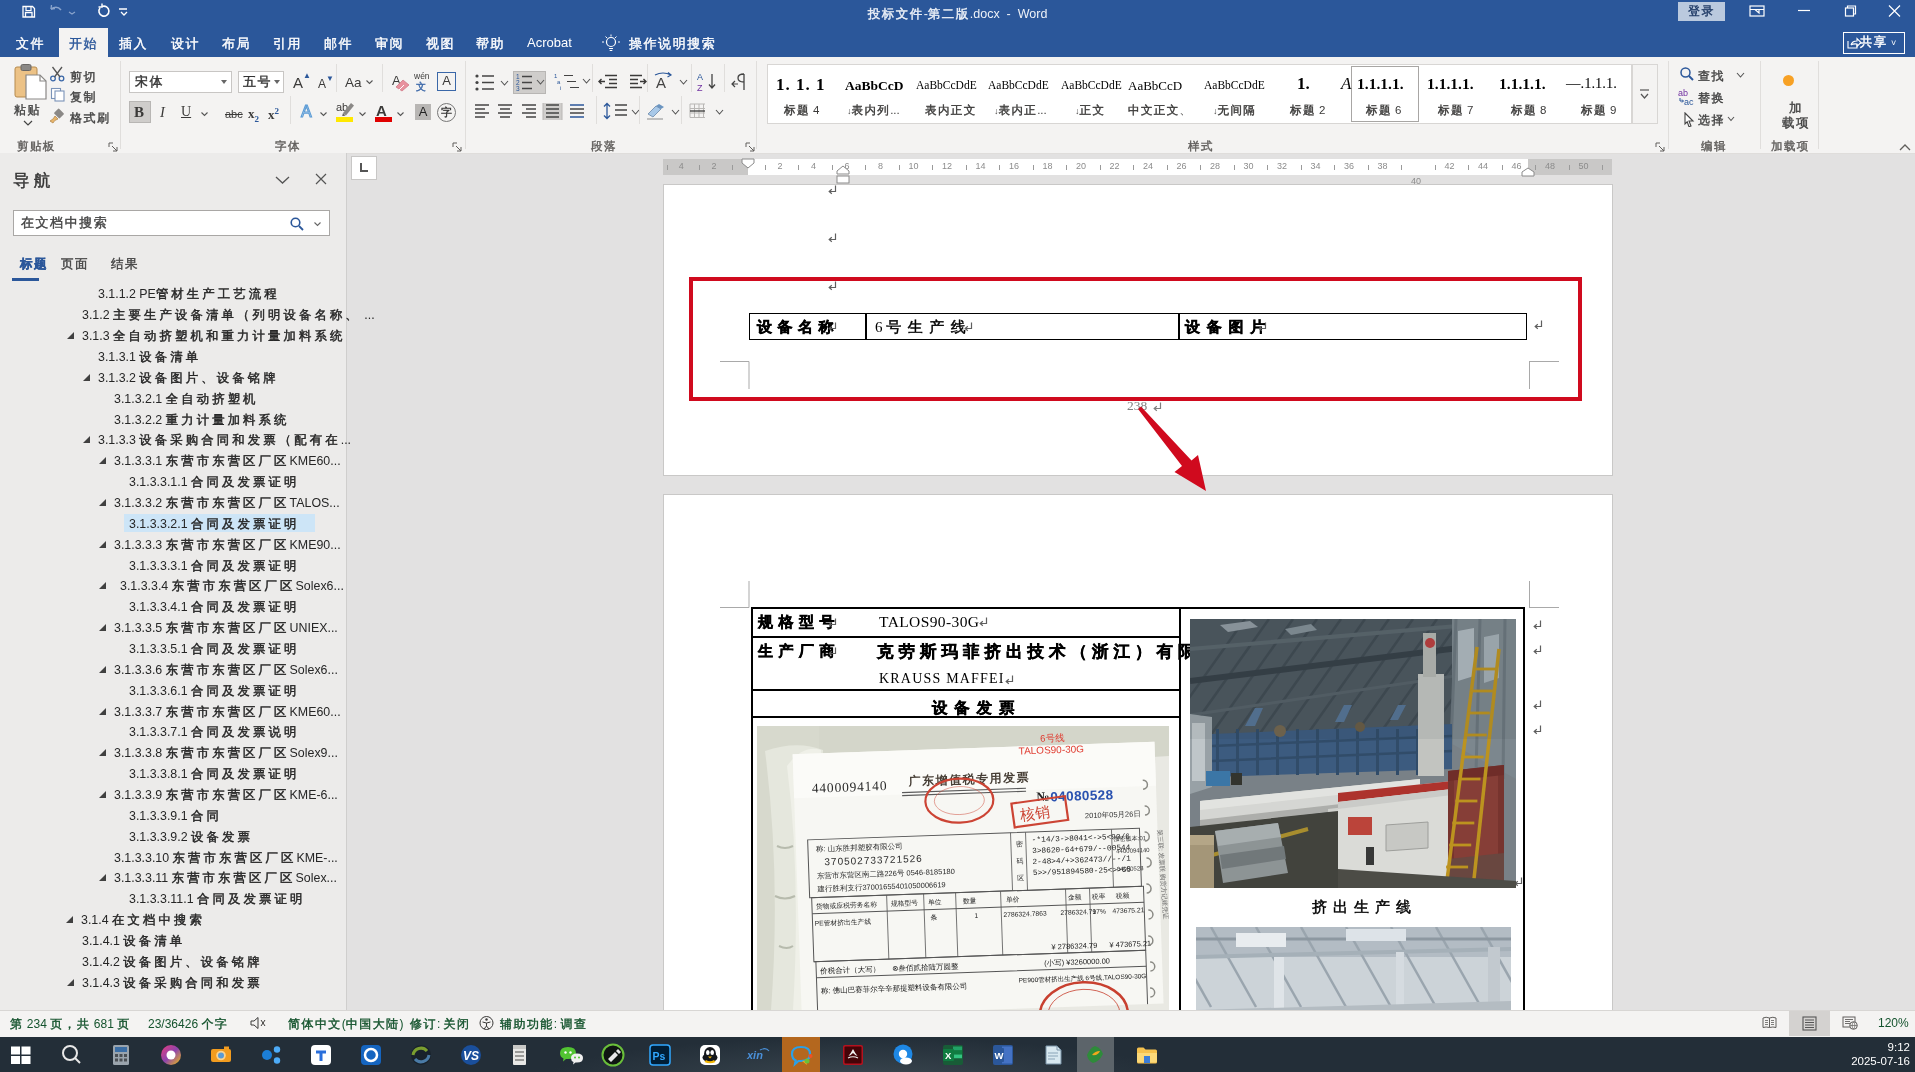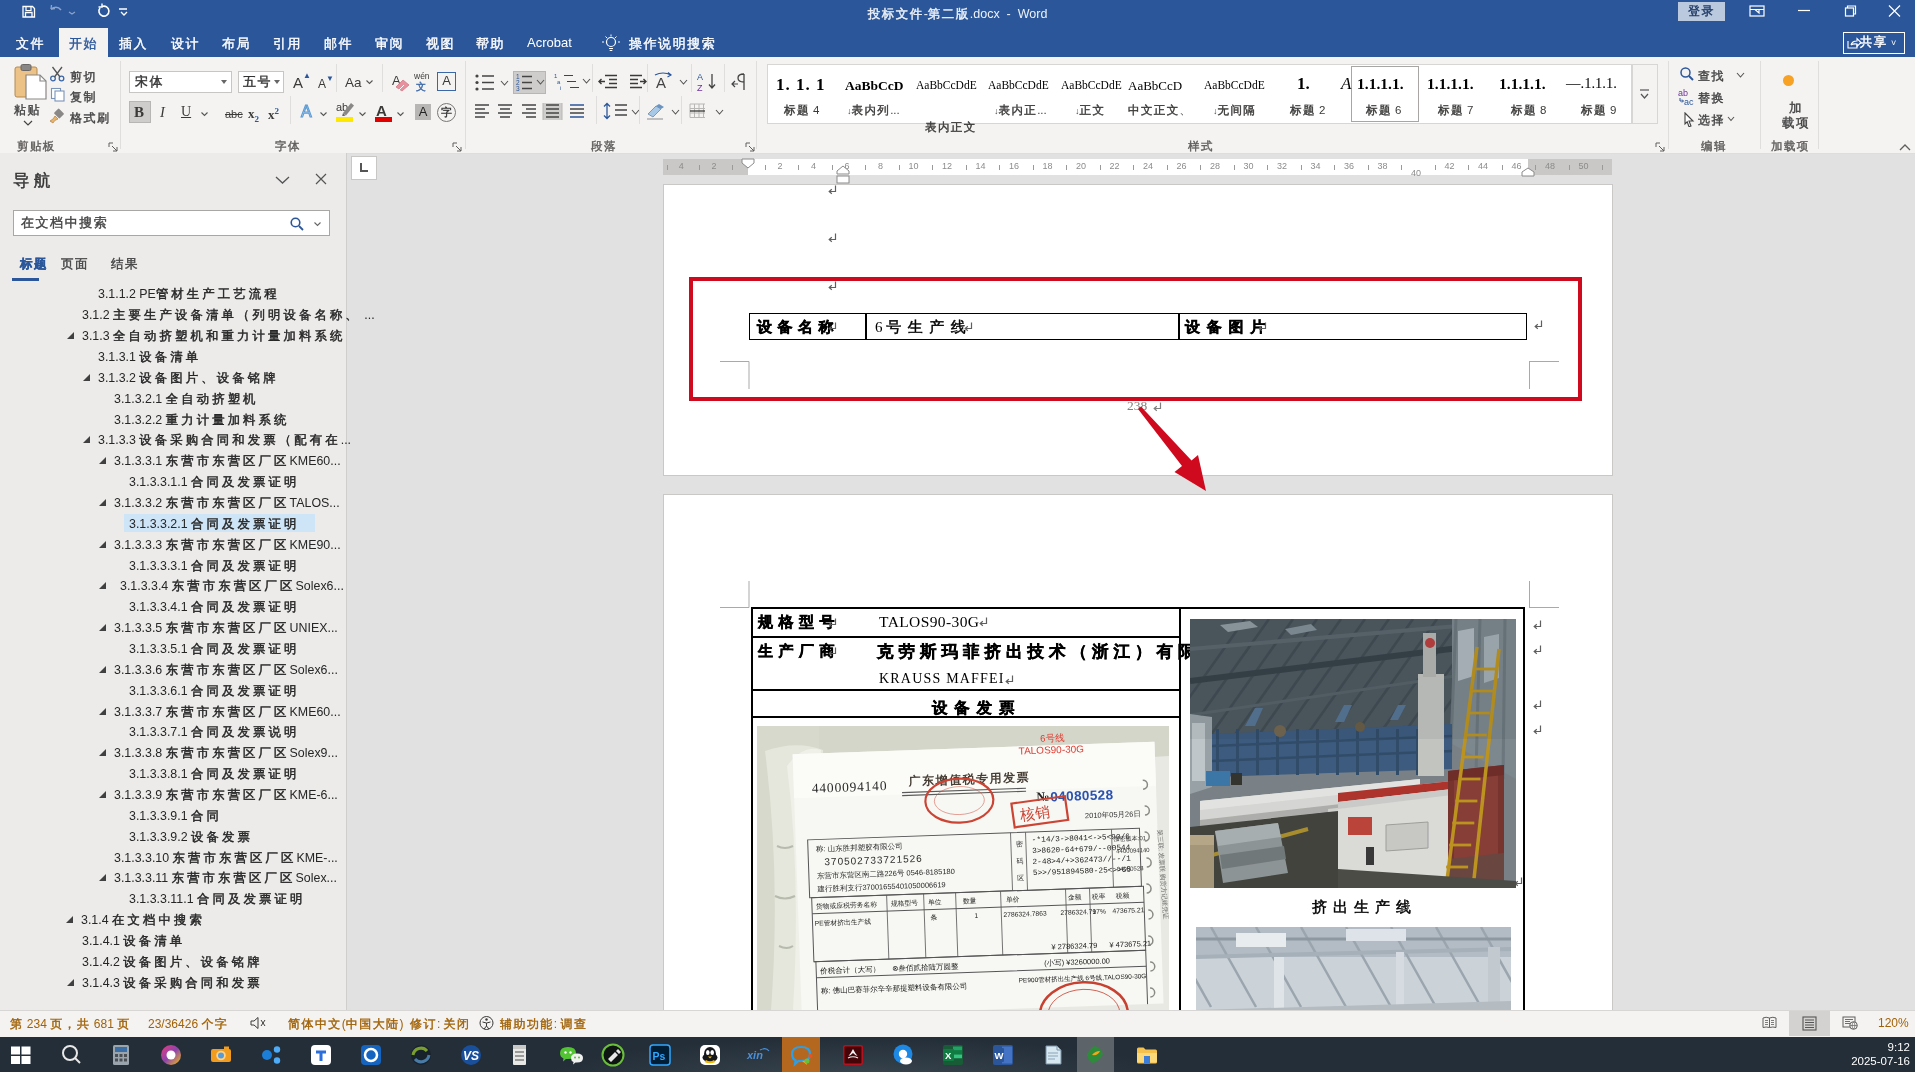--- a/index.html
+++ b/index.html
@@ -661,21 +661,21 @@
  <span class="ab" style="left:1297px;top:10px;font-size:17px;font-weight:bold">1.</span>
  <span class="ab" style="left:1341px;top:10px;font-size:17px;font-style:italic">A</span>
  <span class="ab" style="left:1357px;top:11px;font-size:15.5px;font-weight:bold;letter-spacing:0px">1.1.1.1.</span>
  <span class="ab" style="left:1427px;top:11px;font-size:15.5px;font-weight:bold">1.1.1.1.</span>
  <span class="ab" style="left:1499px;top:11px;font-size:15.5px;font-weight:bold">1.1.1.1.</span>
  <span class="ab" style="left:1566px;top:11px;font-size:14.5px">—.1.1.1.</span>
 </div>
 <div class="ab" style="top:64px;left:0;width:1915px;height:60px;font-size:11.5px;color:#3b3a39">
  <span class="ab" style="left:784px;top:39px"><span class="cjt">标题</span> 4</span>
  <span class="ab" style="left:847px;top:39px"><span style="font-size:9px">↓</span><span class="cjt">表内列</span>...</span>
- <span class="ab" style="left:925px;top:56px"><span class="cjt">表内正文</span></span>
+ <span class="ab" style="left:925px;top:39px"><span class="cjt">表内正文</span></span>
  <span class="ab" style="left:994px;top:39px"><span style="font-size:9px">↓</span><span class="cjt">表内正</span>...</span>
  <span class="ab" style="left:1075px;top:39px"><span style="font-size:9px">↓</span><span class="cjt">正文</span></span>
  <span class="ab" style="left:1128px;top:39px"><span class="cjt">中文正文</span>、</span>
  <span class="ab" style="left:1213px;top:39px"><span style="font-size:9px">↓</span><span class="cjt">无间隔</span></span>
  <span class="ab" style="left:1290px;top:39px"><span class="cjt">标题</span> 2</span>
  <span class="ab" style="left:1366px;top:39px"><span class="cjt">标题</span> 6</span>
  <span class="ab" style="left:1438px;top:39px"><span class="cjt">标题</span> 7</span>
  <span class="ab" style="left:1511px;top:39px"><span class="cjt">标题</span> 8</span>
  <span class="ab" style="left:1581px;top:39px"><span class="cjt">标题</span> 9</span>
 </div>
@@ -726,21 +726,21 @@
     <span class="num" style="left:1076px;top:161px;position:absolute">20</span>
     <span class="num" style="left:1109.5px;top:161px;position:absolute">22</span>
     <span class="num" style="left:1143px;top:161px;position:absolute">24</span>
     <span class="num" style="left:1176.5px;top:161px;position:absolute">26</span>
     <span class="num" style="left:1210px;top:161px;position:absolute">28</span>
     <span class="num" style="left:1243.5px;top:161px;position:absolute">30</span>
     <span class="num" style="left:1277px;top:161px;position:absolute">32</span>
     <span class="num" style="left:1310.5px;top:161px;position:absolute">34</span>
     <span class="num" style="left:1344px;top:161px;position:absolute">36</span>
     <span class="num" style="left:1377.5px;top:161px;position:absolute">38</span>
-    <span class="num" style="left:1411px;top:168px;position:absolute">40</span>
+    <span class="num" style="left:1411px;top:176px;position:absolute">40</span>
     <span class="num" style="left:1444.5px;top:161px;position:absolute">42</span>
     <span class="num" style="left:1478px;top:161px;position:absolute">44</span>
     <span class="num" style="left:1511.5px;top:161px;position:absolute">46</span>
     <span class="num" style="left:1545px;top:161px;position:absolute">48</span>
     <span class="num" style="left:1578.5px;top:161px;position:absolute">50</span>
     <div style="position:absolute;left:764.75px;top:165px;width:1px;height:4.5px;background:#9a9a9a"></div>
     <div style="position:absolute;left:798.25px;top:165px;width:1px;height:4.5px;background:#9a9a9a"></div>
     <div style="position:absolute;left:831.75px;top:165px;width:1px;height:4.5px;background:#9a9a9a"></div>
     <div style="position:absolute;left:865.25px;top:165px;width:1px;height:4.5px;background:#9a9a9a"></div>
     <div style="position:absolute;left:898.75px;top:165px;width:1px;height:4.5px;background:#9a9a9a"></div>
@@ -885,21 +885,21 @@
     <div class="navitem" style="left:81px;top:912.1999999999999px">3.1.4 <span class="cj">在文档中搜索</span></div>
     <div class="navitem" style="left:82px;top:933.06px">3.1.4.1 <span class="cj">设备清单</span></div>
     <div class="navitem" style="left:82px;top:953.92px">3.1.4.2 <span class="cj">设备图片、设备铭牌</span></div>
     <svg style="position:absolute;left:66px;top:977.78px" width="9" height="9">
       <path d="M8 1 V8 H1 Z" fill="#404040"></path>
     </svg>
     <div class="navitem" style="left:82px;top:974.78px">3.1.4.3 <span class="cj">设备采购合同和发票</span></div>
   </div>
 
 <div class="ab" style="left:0;top:1010px;width:1915px;height:27px;background:#f4f3f2;border-top:1px solid #d8d6d4;box-sizing:border-box"></div>
-<div class="ab" style="left:0;top:1016px;width:1915px;height:15px;font-size:12px;color:#a16207">
+<div class="ab" style="left:0;top:1016px;width:1915px;height:15px;font-size:12px;color:#14532d">
  <span class="ab" style="left:10px"><span class="cjt">第</span> 234 <span class="cjt">页，共</span> 681 <span class="cjt">页</span></span>
  <span class="ab" style="left:148px">23/36426 <span class="cjt">个字</span></span>
  <span class="ab" style="left:288px"><span class="cjt">简体中文</span>(<span class="cjt">中国大陆</span>)</span>
  <span class="ab" style="left:410px"><span class="cjt">修订</span>: <span class="cjt">关闭</span></span>
  <span class="ab" style="left:500px"><span class="cjt">辅助功能</span>: <span class="cjt">调查</span></span>
  <span class="ab" style="left:1878px">120%</span>
 </div>
 <svg class="ab" style="left:250px;top:1016px" width="17" height="14" viewBox="0 0 17 14">
  <path d="M1 5 h3 l4 -3.5 v11 L4 9 H1 Z" fill="none" stroke="#3b3a39" stroke-width="1"></path>
  <path d="M11 4 l4 6 M15 4 l-4 6" stroke="#3b3a39" stroke-width="1"></path>

